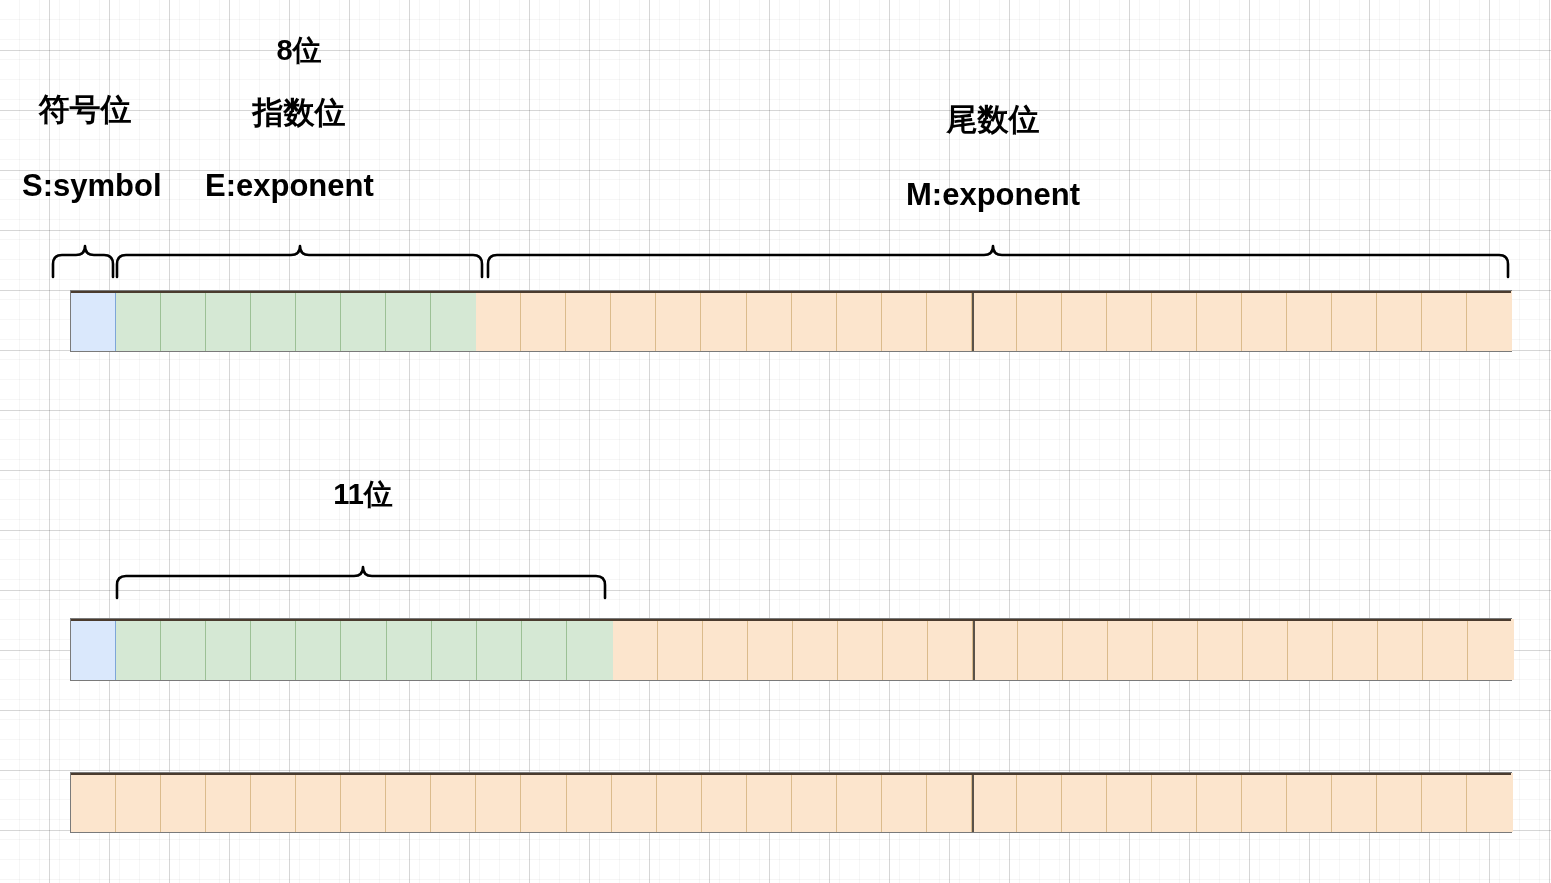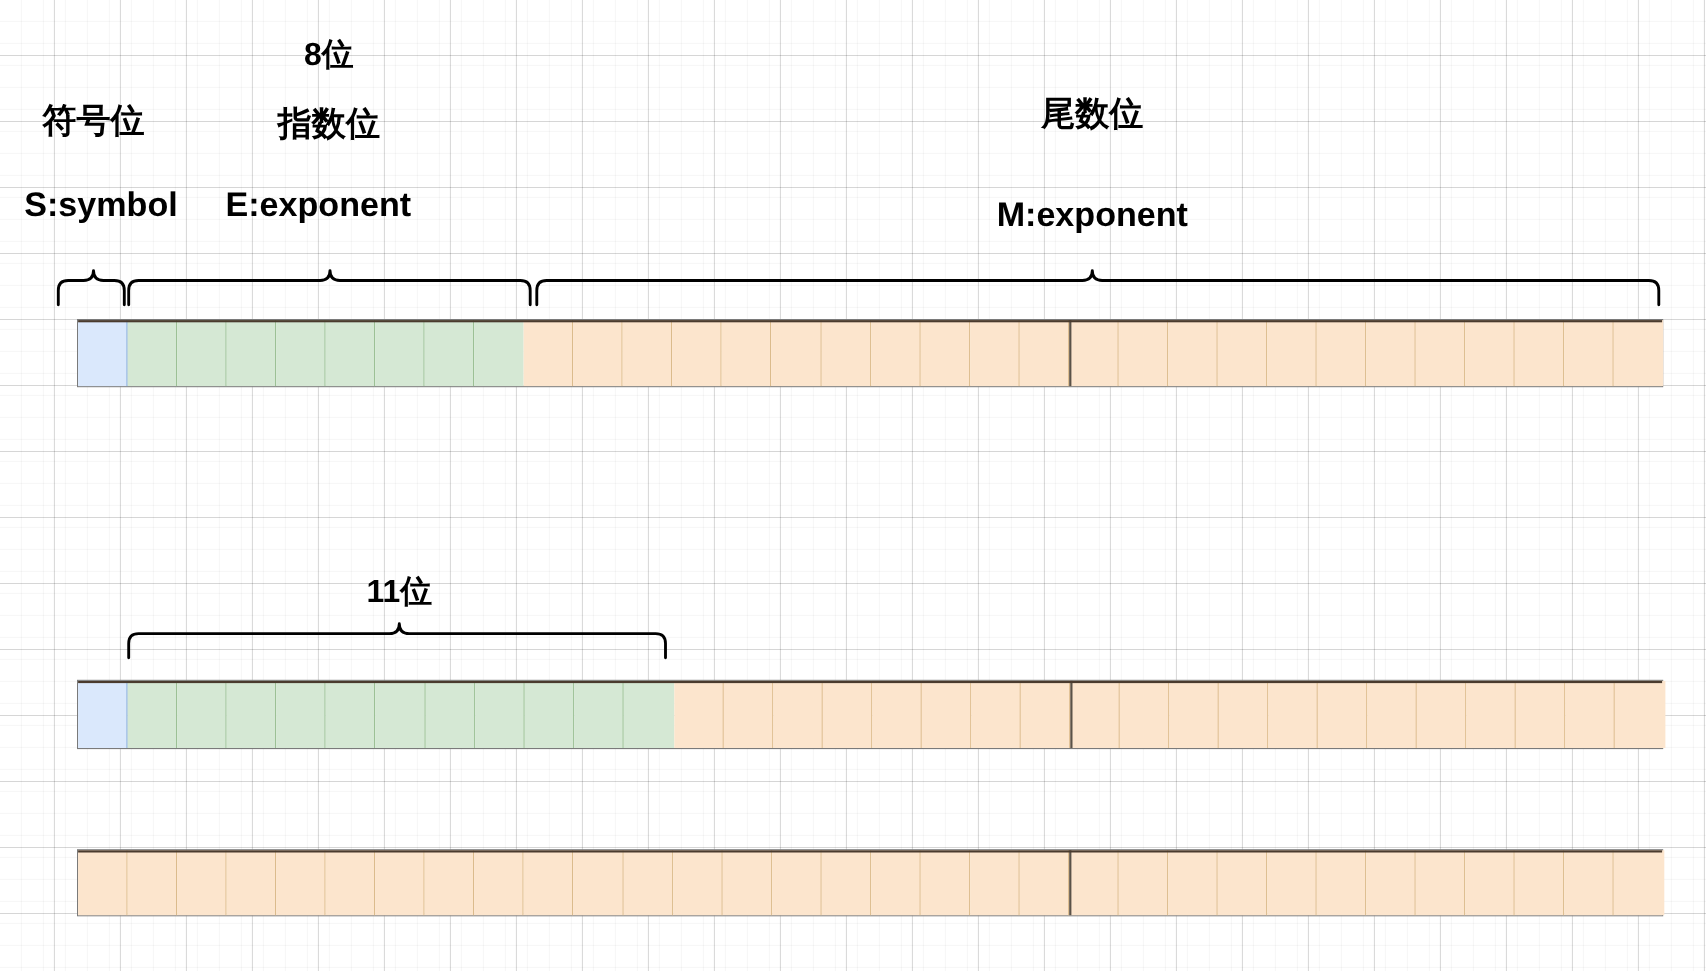--- a/index.html
+++ b/index.html
@@ -117,29 +117,29 @@
 <body>
 
 <div id="grid"></div>
 
 <div class="label cjk center" style="left:85px; top:94px;">符号位</div>
 
 <div class="label bits center" style="left:299px; top:36px;">8位</div>
 
 <div class="label cjk center" style="left:299px; top:97px;">指数位</div>
 
-<div class="label cjk center" style="left:993px; top:88px;">尾数位</div>
+<div class="label cjk center" style="left:993px; top:104px;">尾数位</div>
 
 <div class="label lat" style="left:22px; top:170px;">S:symbol</div>
 
 <div class="label lat" style="left:205px; top:170px;">E:exponent</div>
 
 <div class="label lat center" style="left:993px; top:179px;">M:exponent</div>
 
-<div class="label bits center" style="left:363px; top:524px;">11位</div>
+<div class="label bits center" style="left:363px; top:480px;">11位</div>
 
 <svg class="brace" style="left:0px; top:230px; width:1551px; height:60px;" viewBox="0 0 1551 60">
 
   <path d="
     M 53,47
     L 53,34
     Q 53,25 62,25
     L 76,25
     Q 85,25 85,16
     Q 85,25 94,25

